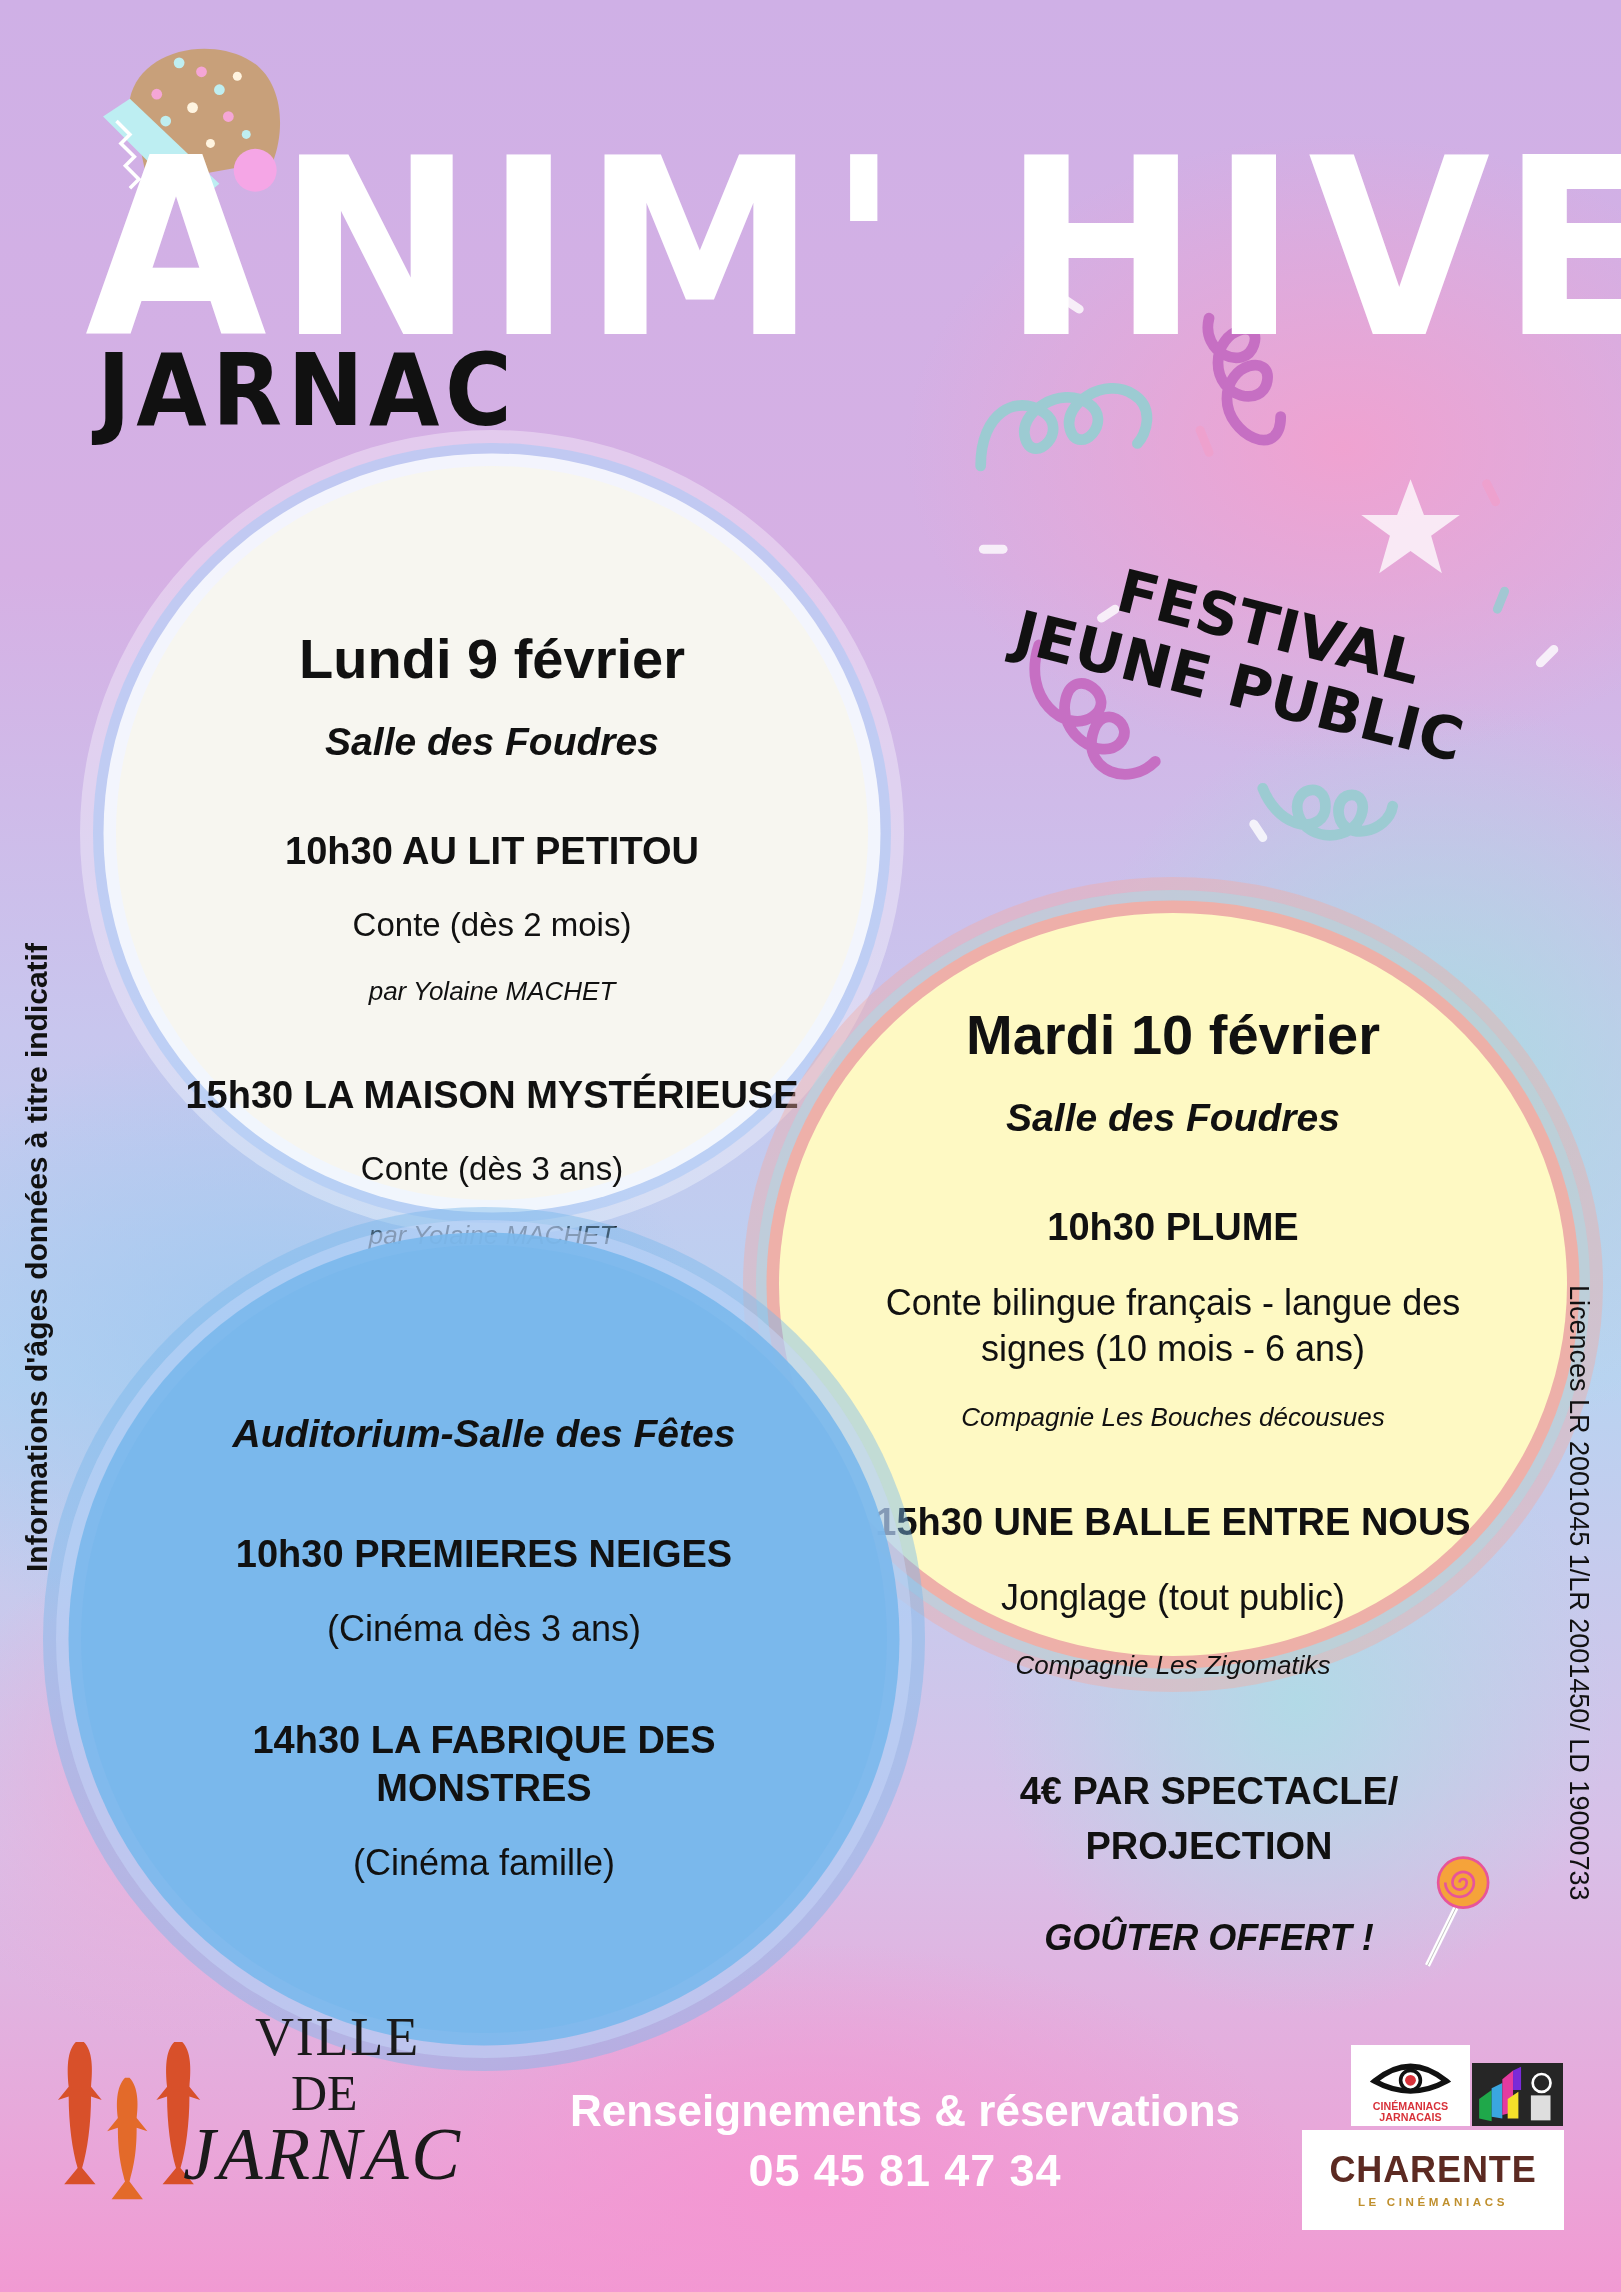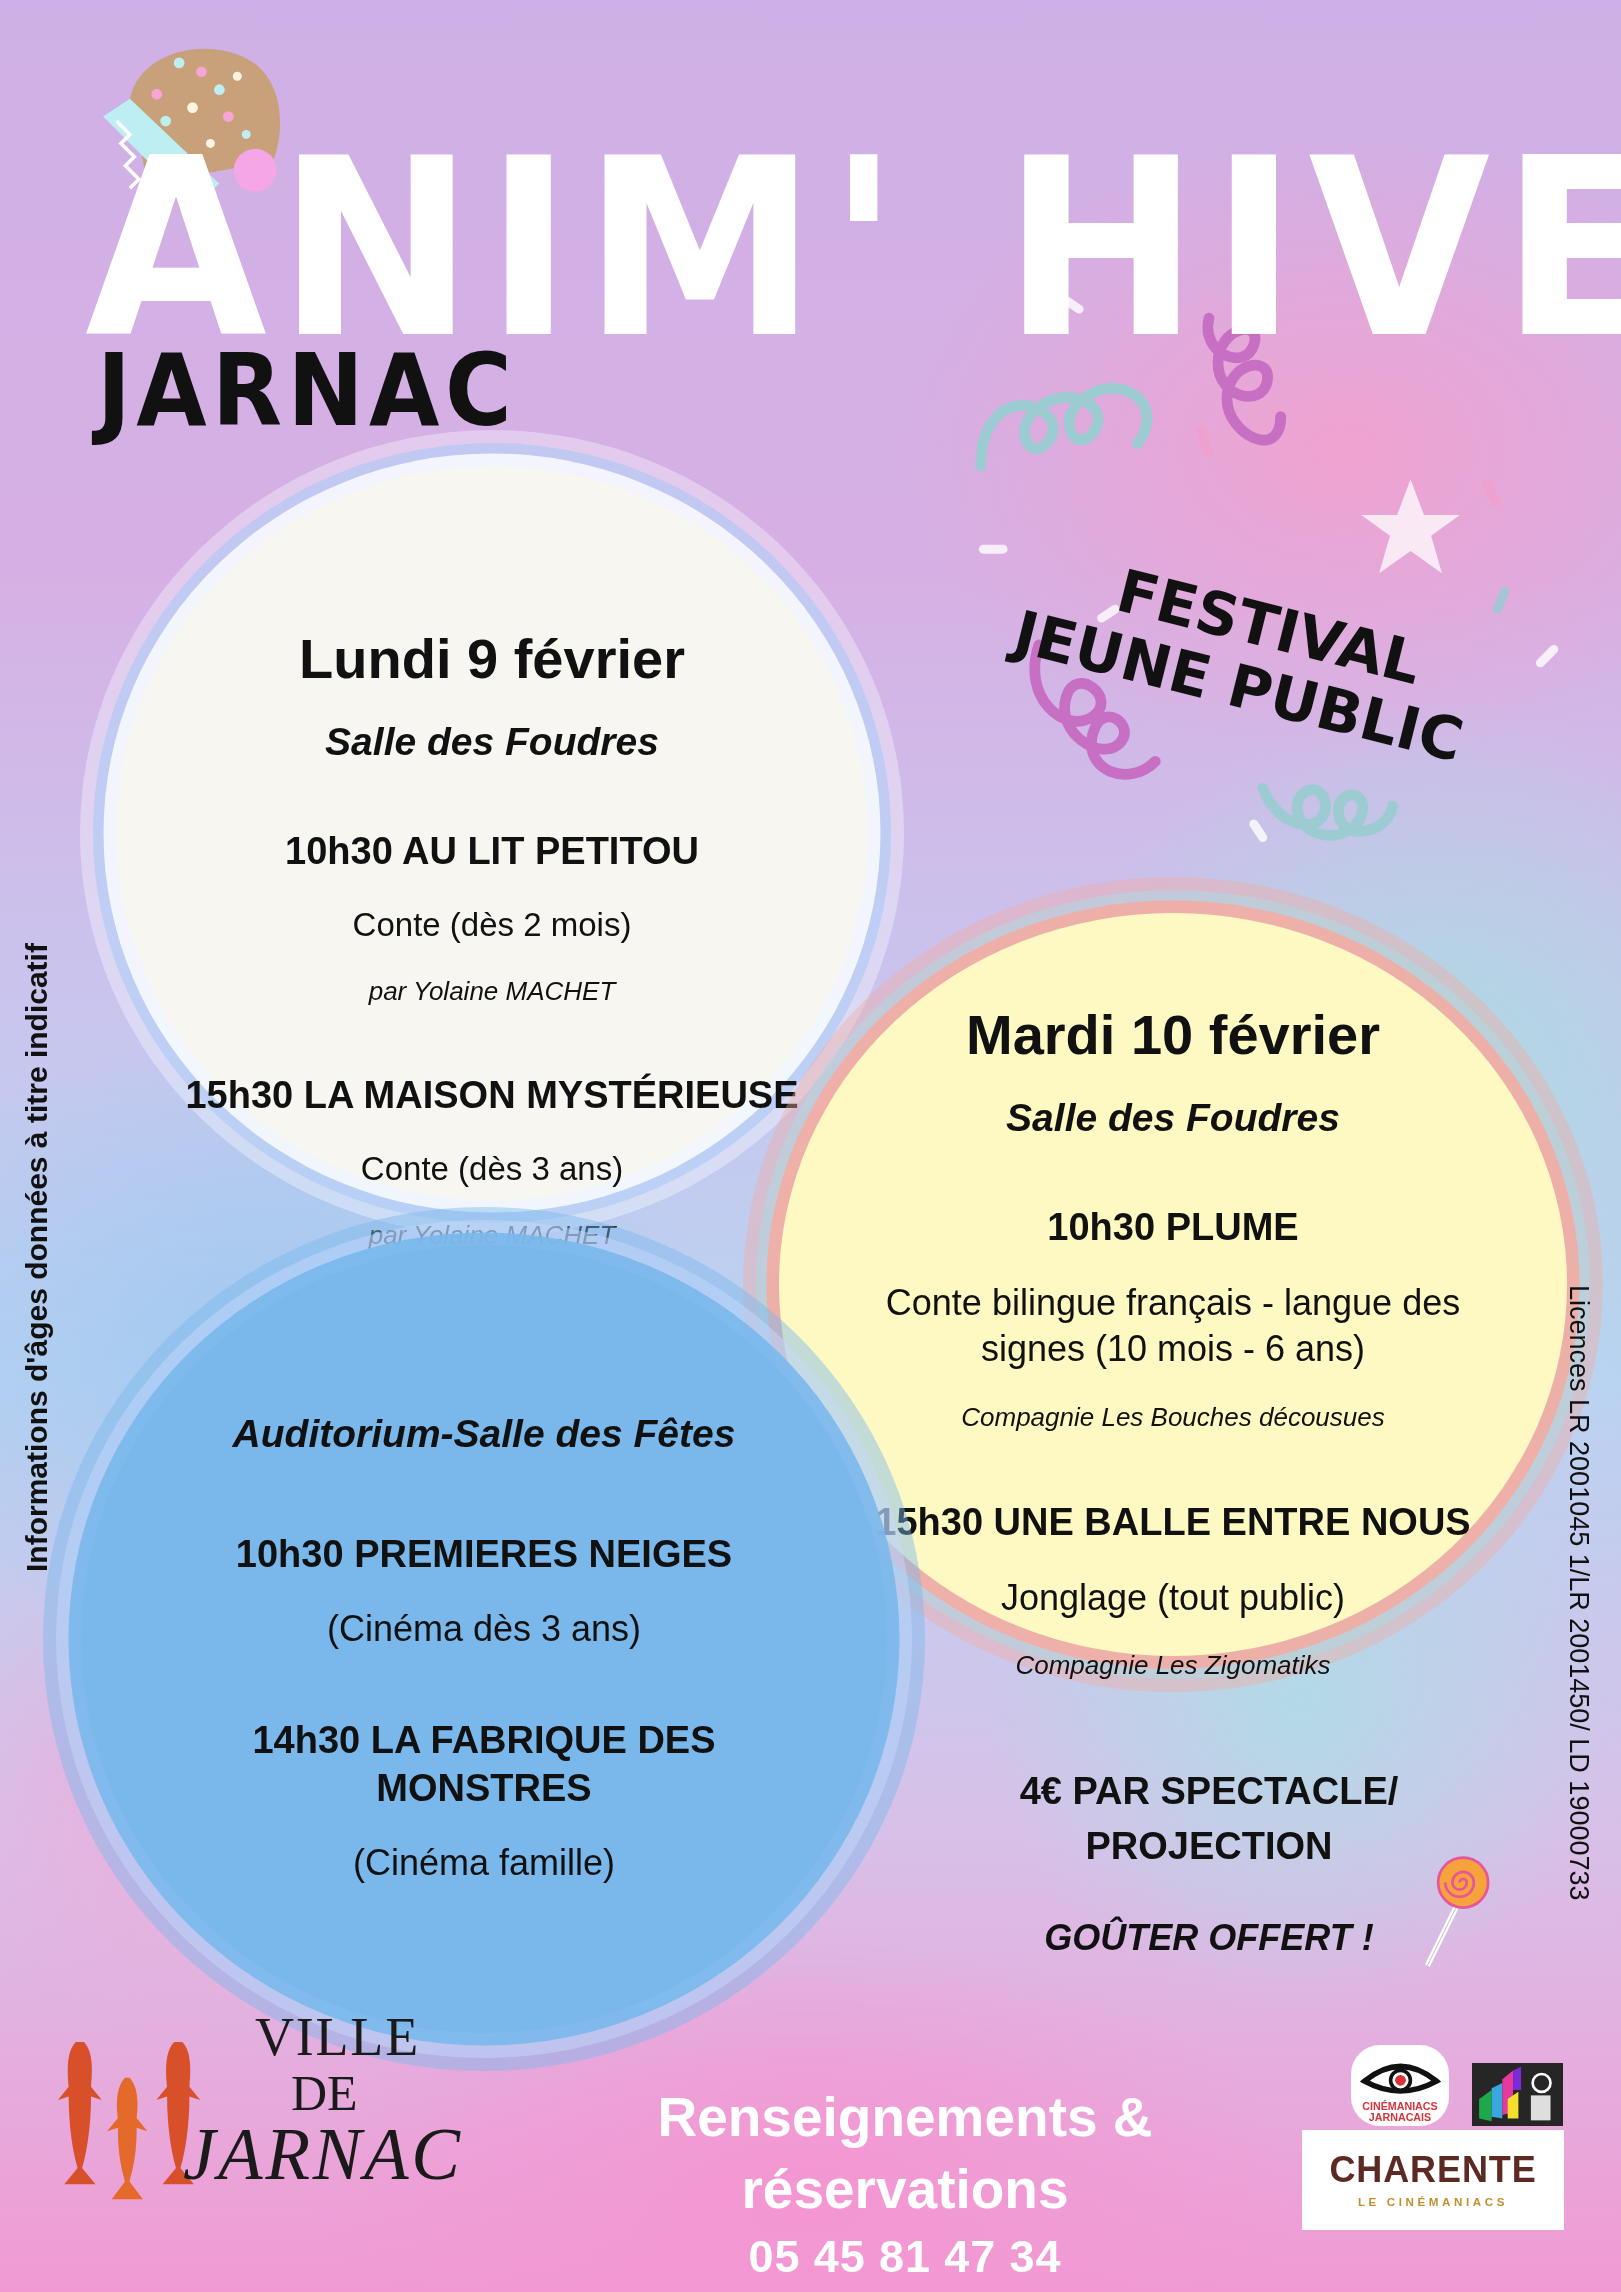--- a/index.html
+++ b/index.html
@@ -77,24 +77,24 @@
 
   
   .price { left: 994px; top: 1764px; width: 430px; text-align: center; font-weight: bold; font-size: 38px; line-height: 1.45; color: #111; }
   .snack { left: 1030px; top: 1917px; width: 358px; text-align: center; font-weight: bold; font-style: italic; font-size: 36px; color: #111; }
   .lollipop { left: 1420px; top: 1854px; width: 72px; height: 116px; }
 
   
   .ville-logo { left: 49px; top: 2006px; width: 430px; height: 206px; }
   .ville-text { font-family: "Liberation Serif", "DejaVu Serif", serif; color: #1a1a1a; }
   .info { left: 502px; top: 2082px; width: 806px; text-align: center; color: #fff; font-weight: bold; }
-  .info .label { font-size: 55px; line-height: 1.3; display: block; }
+  .info .label { font-size: 44px; line-height: 1.3; display: block; }
   .info .phone { font-size: 45px; line-height: 1.4; display: block; letter-spacing: 0.9px; }
 
-  .partner-cine { left: 1351px; top: 2045px; width: 98px; height: 81px; background: #fff; display: flex; flex-direction: column; align-items: center; justify-content: flex-end; overflow: hidden; border-radius: 29px; }
+  .partner-cine { left: 1351px; top: 2045px; width: 119px; height: 81px; background: #fff; display: flex; flex-direction: column; align-items: center; justify-content: flex-end; overflow: hidden; }
   .partner-cine .txt { color: #d8323a; font-weight: bold; font-size: 10.7px; line-height: 1; text-align: center; padding-bottom: 3.6px; }
   .partner-2 { left: 1472px; top: 2063px; width: 91px; height: 63px; background: #262626; }
   .charente { left: 1302px; top: 2130px; width: 262px; height: 100px; background: #fff; display: flex; flex-direction: column; align-items: center; justify-content: center; }
   .charente .name { color: #5c2a22; font-weight: bold; font-size: 36px; letter-spacing: 0.9px; line-height: 1; }
   .charente .sub { color: #c0902e; font-weight: bold; font-size: 11.6px; letter-spacing: 3.6px; margin-top: 7.2px; }
 </style>
 </head>
 <body>
 
 <svg class="abs" style="left:0;top:0" width="1621" height="2293" viewBox="0 0 1810 2560">

